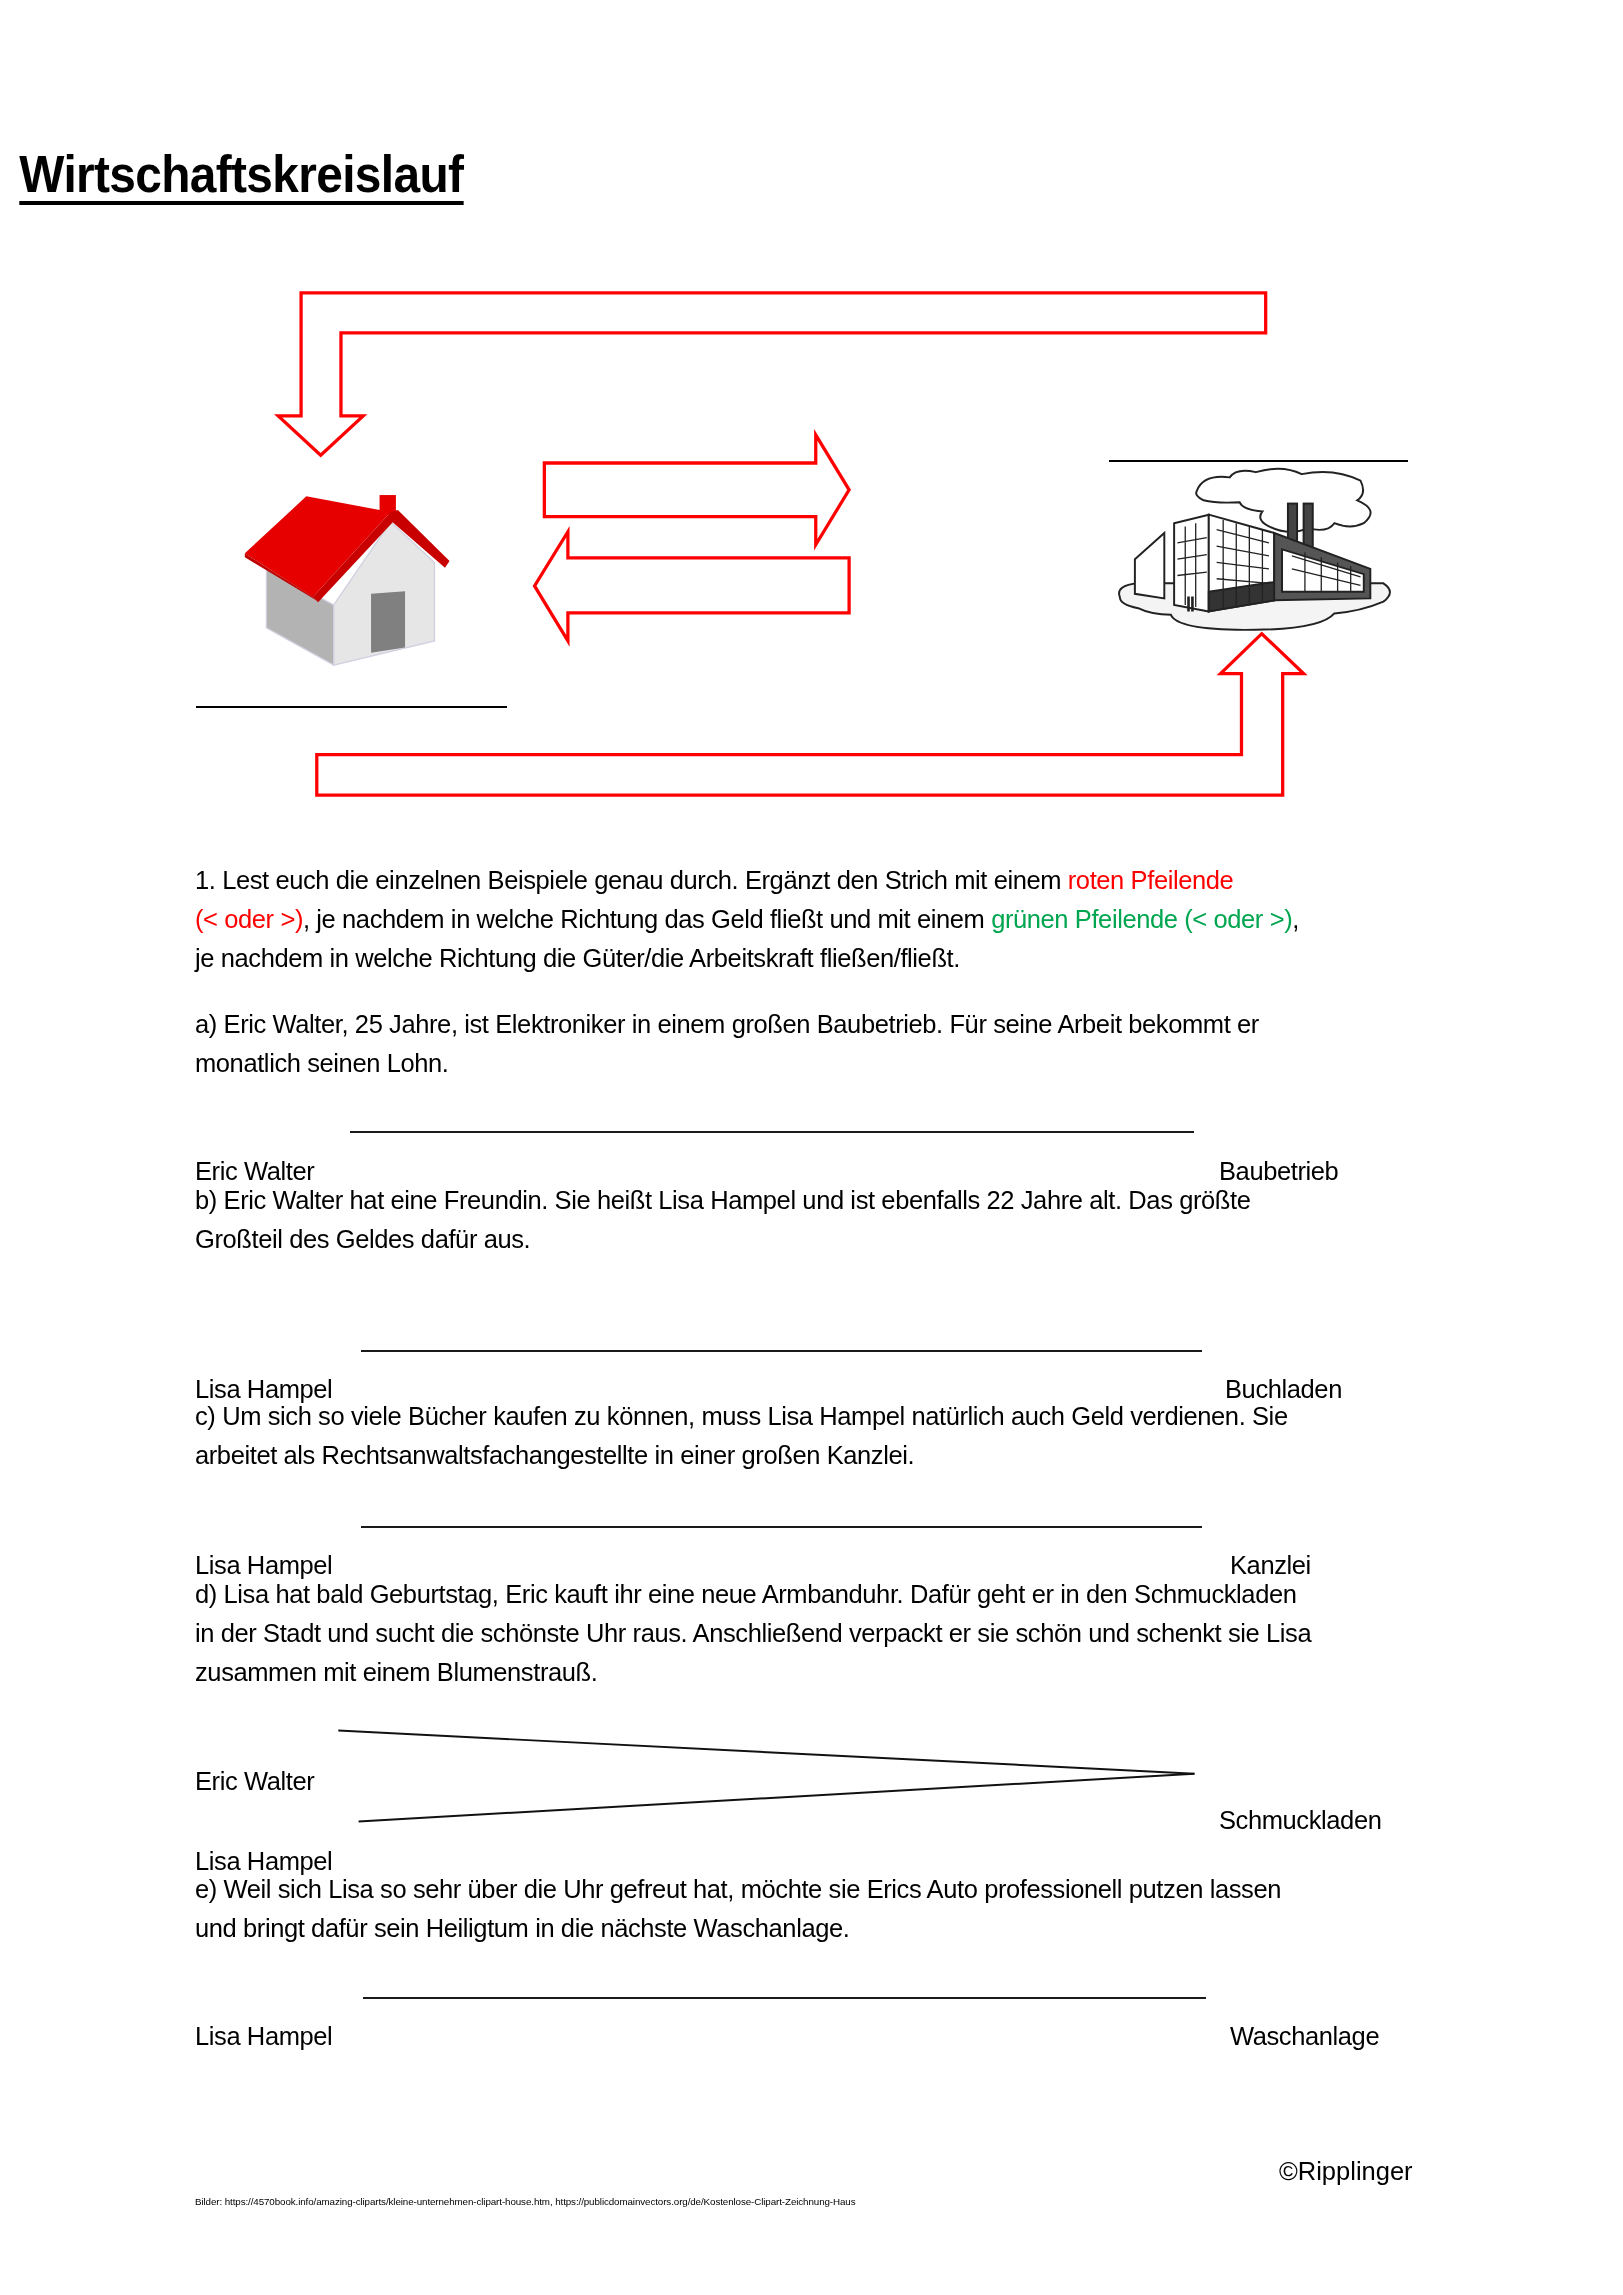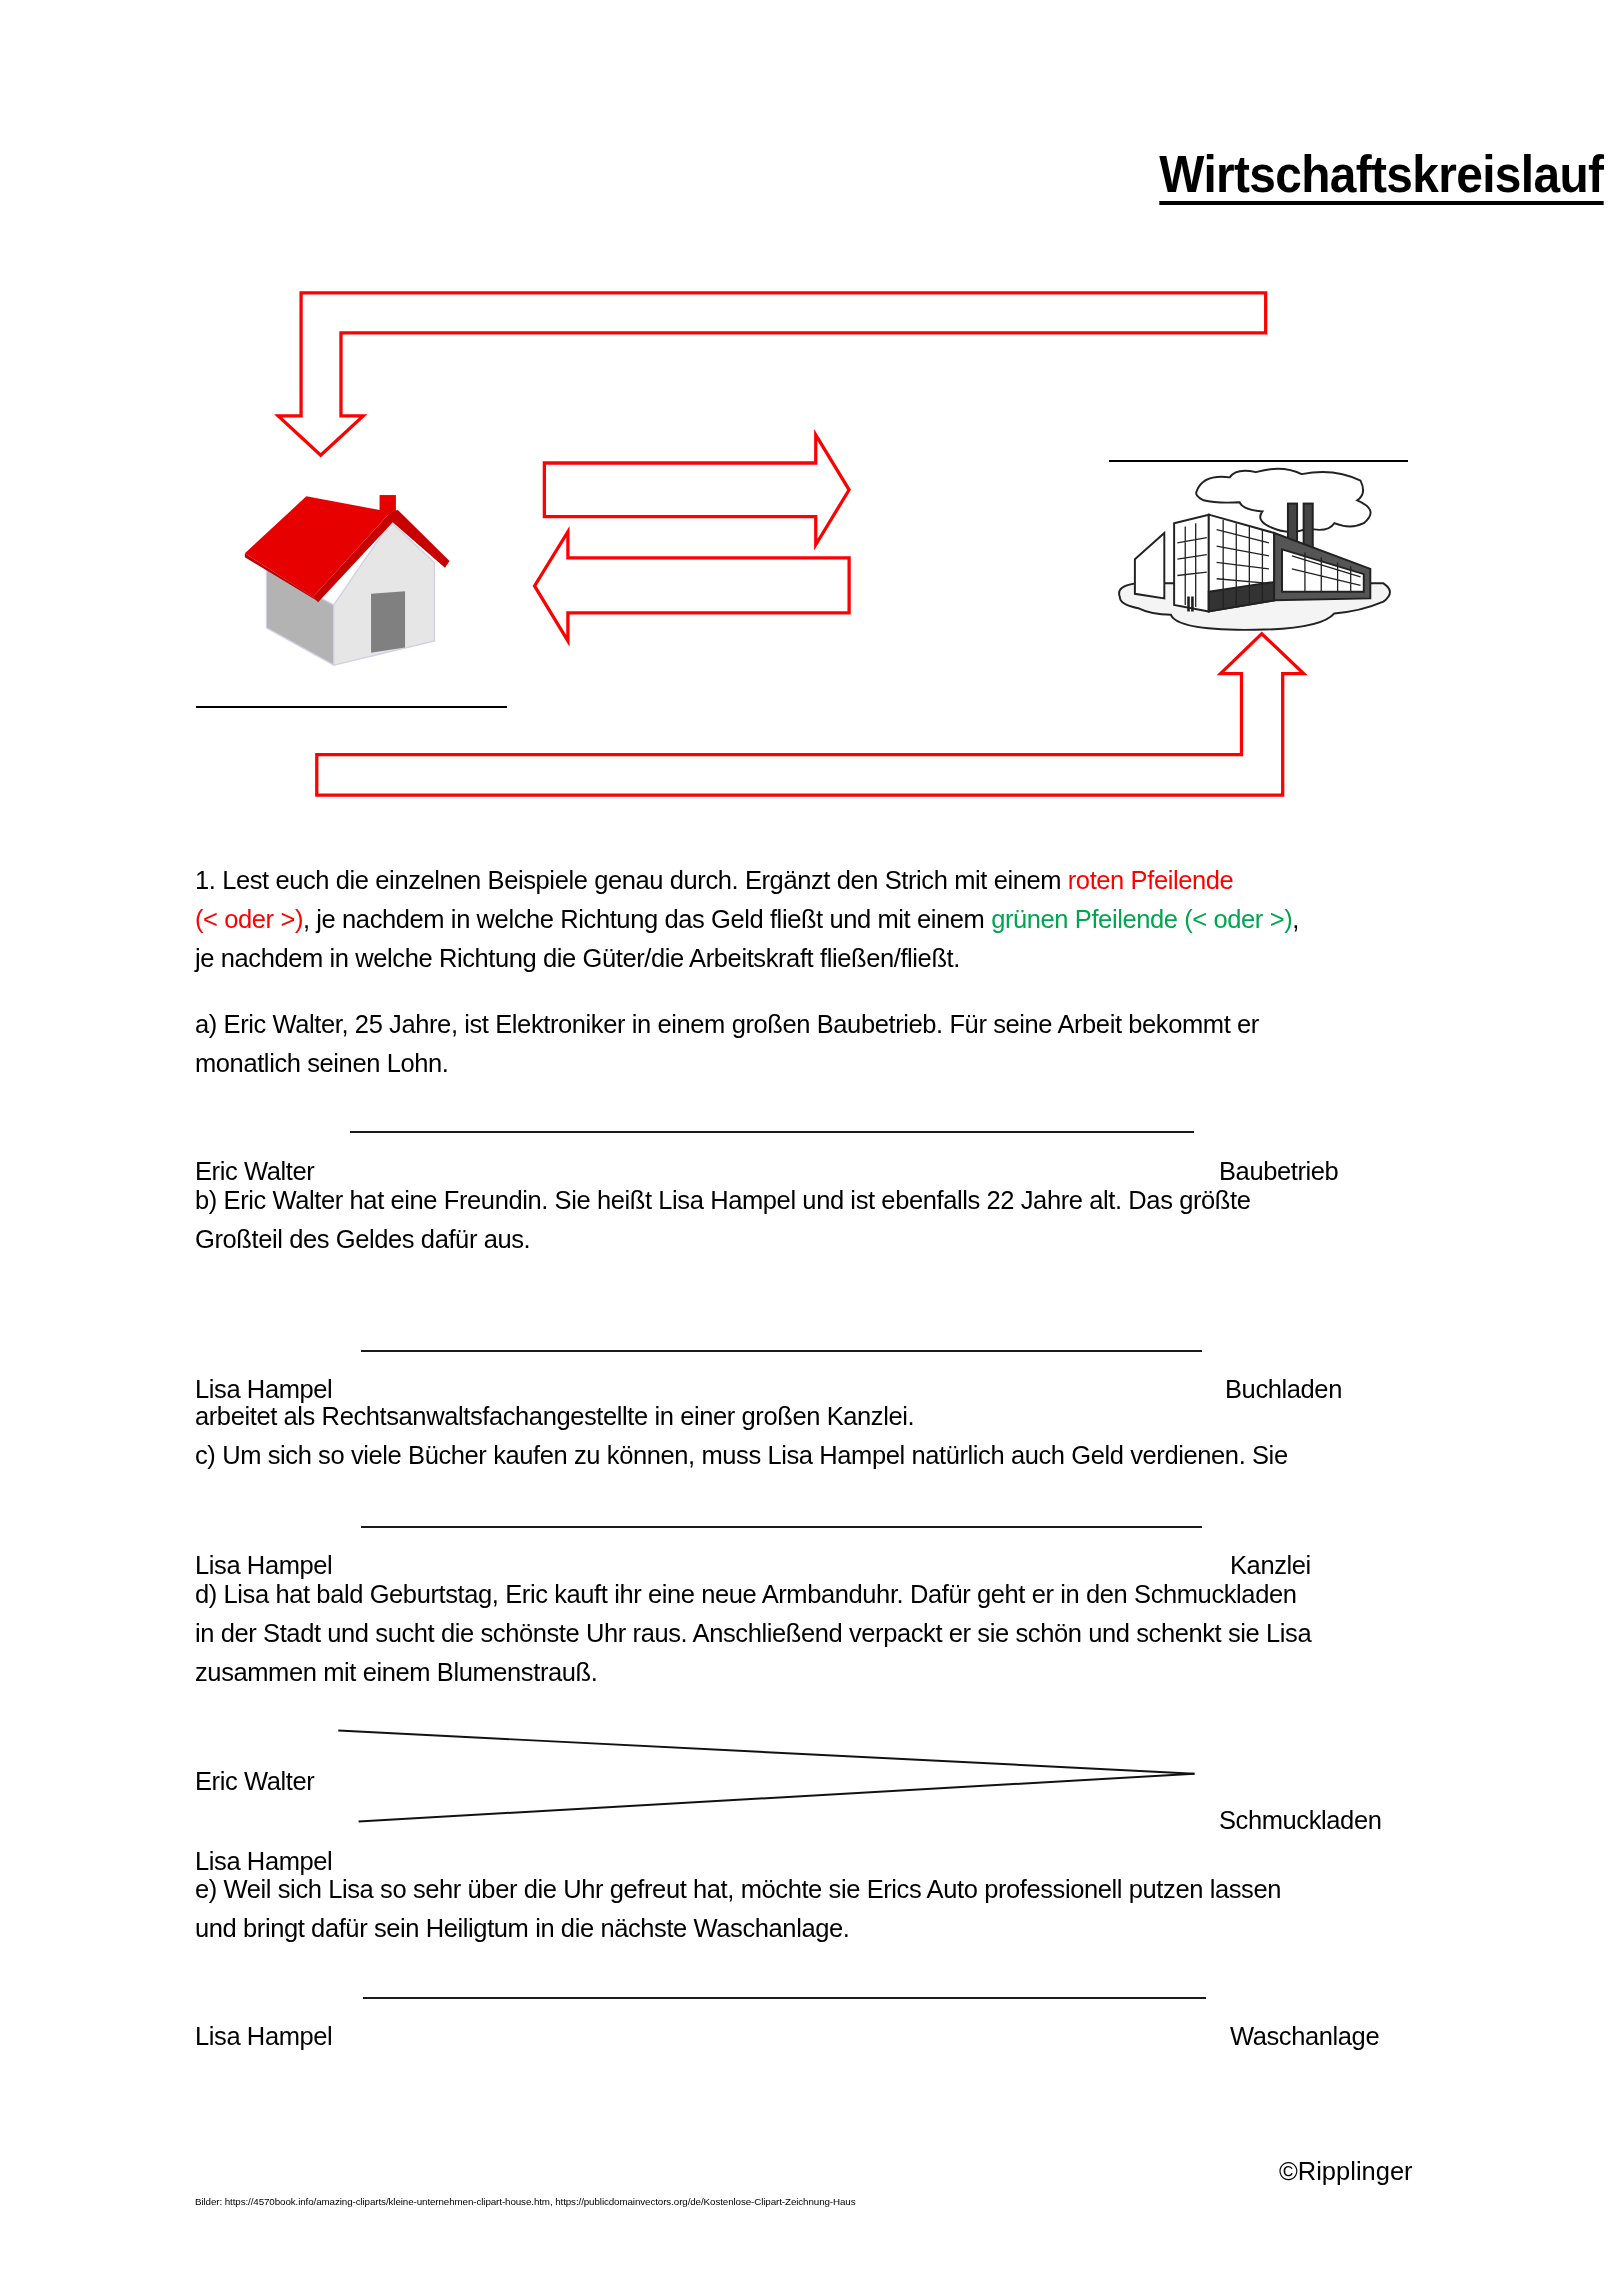--- a/index.html
+++ b/index.html
@@ -1,19 +1,19 @@
 <!DOCTYPE html>
 <html style="font-size:10.5px"><head>
 <meta charset="utf-8">
 <style>
   html, body { margin: 0; padding: 0; background: #ffffff; }
   body { width: 1623px; height: 2295px; position: relative; overflow: hidden;
          font-family: "Liberation Sans", sans-serif; color: #000; }
   .abs { position: absolute; }
-  .title { left: 0; width: 1623px; top: 148px; text-align: right; }
+  .title { left: 0; width: 1623px; top: 148px; text-align: left; }
   .title span { font-family: "Liberation Sans", sans-serif; font-weight: bold;
          font-size: 52px; letter-spacing: -0.7px; border-bottom: 4.6px solid #000;
          padding-bottom: 1.3px; line-height: 1; display: inline-block; transform: scaleX(0.92); }
   .diagram { left: 0; top: 0; width: 1623px; height: 824px; }
   .text { font-size: 25.5px; line-height: 39px; letter-spacing: -0.4px; }
   .red { color: #ff0000; }
   .green { color: #00a64f; }
   .para { left: 195px; width: 1243px; }
   .party { font-size: 25.5px; letter-spacing: -0.4px; white-space: nowrap; margin-top: 40px; }
   .rule { position: absolute; height: 0; border-top: 2px solid #1a1a1a; }
@@ -93,22 +93,22 @@
 
 <div class="abs text para" style="top:1181px;">
   <div>b) Eric Walter hat eine Freundin. Sie heißt Lisa Hampel und ist ebenfalls 22 Jahre alt. Das größte</div>
   <div>Großteil des Geldes dafür aus.</div>
 </div>
 <div class="abs party" style="left:195px; top:1335px;">Lisa Hampel</div>
 <div class="rule" style="left:361px; top:1350px; width:841px;"></div>
 <div class="abs party" style="left:1225px; top:1335px;">Buchladen</div>
 
 <div class="abs text para" style="top:1397px;">
+  <div>c) Um sich so viele Bücher kaufen zu können, muss Lisa Hampel natürlich auch Geld verdienen. Sie</div>
   <div>arbeitet als Rechtsanwaltsfachangestellte in einer großen Kanzlei.</div>
-  <div>c) Um sich so viele Bücher kaufen zu können, muss Lisa Hampel natürlich auch Geld verdienen. Sie</div>
 </div>
 <div class="abs party" style="left:195px; top:1511px;">Lisa Hampel</div>
 <div class="rule" style="left:361px; top:1526px; width:841px;"></div>
 <div class="abs party" style="left:1230px; top:1511px;">Kanzlei</div>
 
 <div class="abs text para" style="top:1575px;">
   <div>d) Lisa hat bald Geburtstag, Eric kauft ihr eine neue Armbanduhr. Dafür geht er in den Schmuckladen</div>
   <div>in der Stadt und sucht die schönste Uhr raus. Anschließend verpackt er sie schön und schenkt sie Lisa</div>
   <div>zusammen mit einem Blumenstrauß.</div>
 </div>

